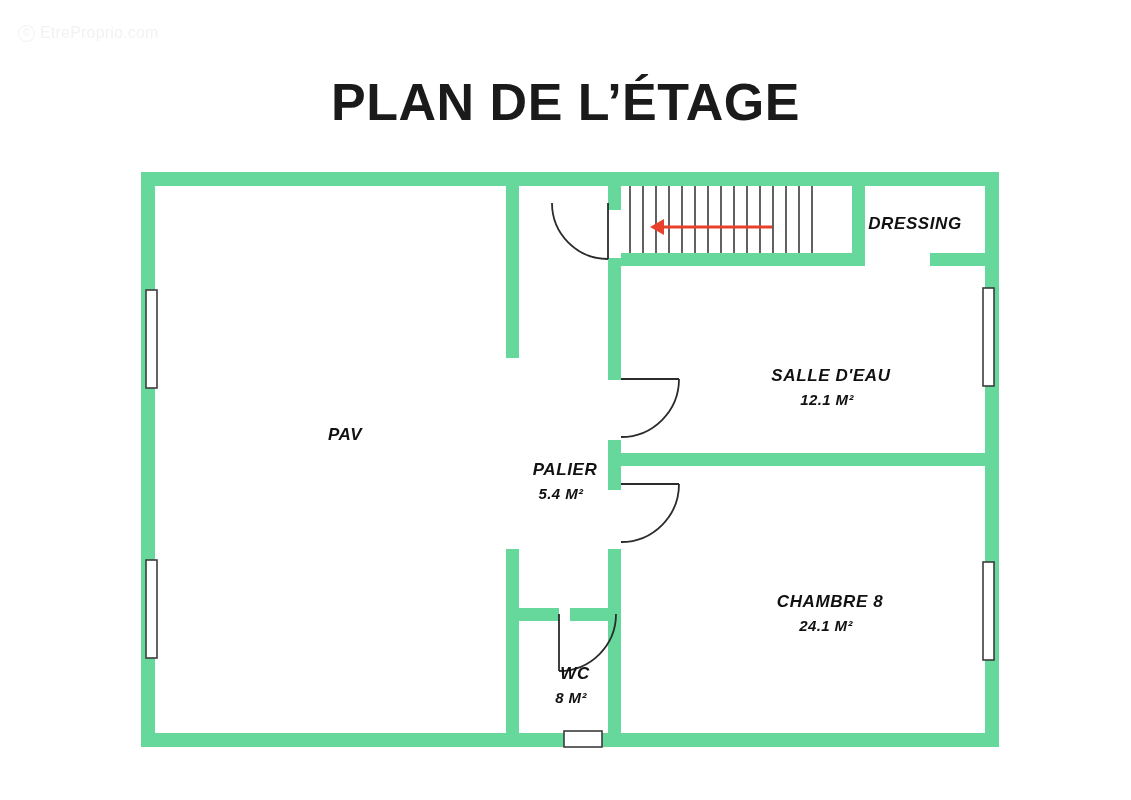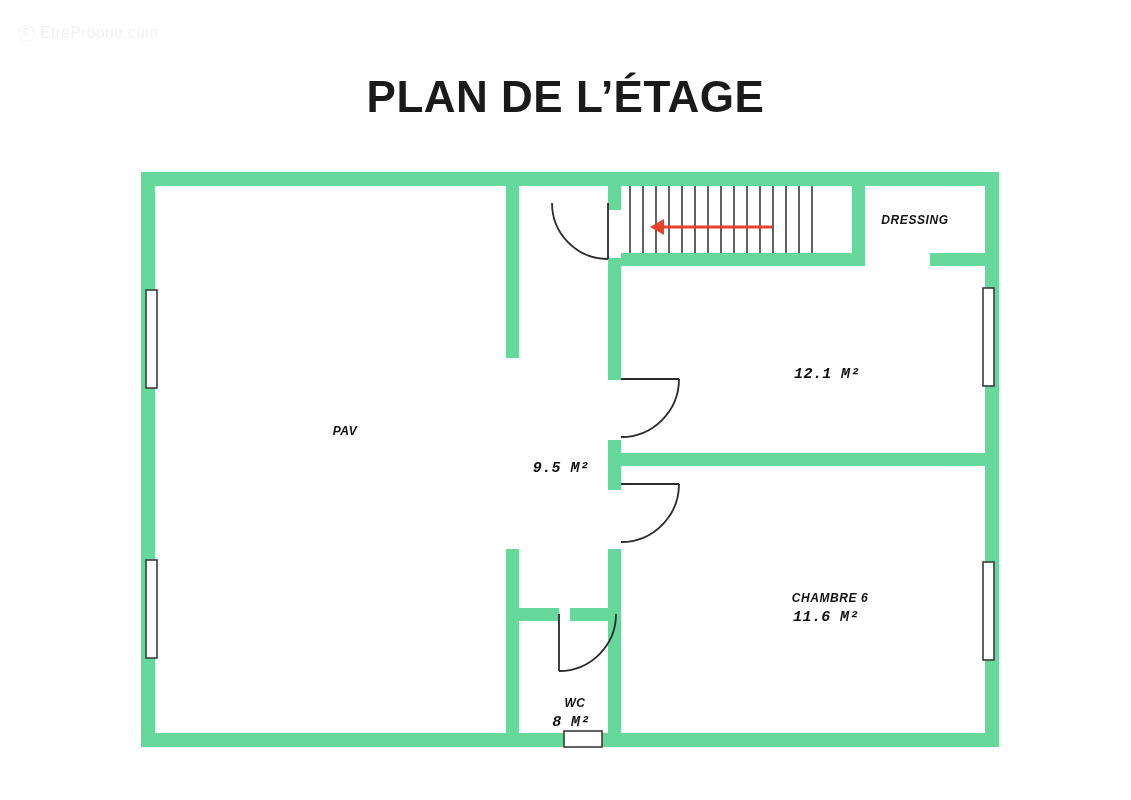--- a/index.html
+++ b/index.html
@@ -38,21 +38,21 @@
     line-height: 13px;
     text-align: center;
   }
 
   #plan-title {
     position: absolute;
     left: 0;
     top: 72px;
     width: 1131px;
     text-align: center;
-    font-size: 44px;
+    font-size: 52px;
     font-weight: 600;
     letter-spacing: 0.5px;
     color: #1a1a1a;
     font-family: "Liberation Sans", sans-serif;
   }
 
   #floorplan {
     position: absolute;
     left: 0;
     top: 0;
@@ -63,22 +63,22 @@
   .room-label {
     position: absolute;
     text-align: center;
     font-style: italic;
     font-weight: bold;
     color: #111111;
     font-family: "Liberation Sans", sans-serif;
     white-space: nowrap;
     line-height: 1.45;
   }
-  .room-label .rl-name { display: block; font-size: 12px; letter-spacing: 0.6px; padding-left: 8px; }
-  .room-label .rl-area { display: block; font-size: 15px; letter-spacing: 0.4px; font-family: Liberation Mono, monospace; }
+  .room-label .rl-name { display: block; font-size: 17px; letter-spacing: 0.6px; padding-left: 8px; }
+  .room-label .rl-area { display: block; font-size: 15px; letter-spacing: 0.4px; }
 </style>
 </head>
 <body>
 
 <div id="watermark">
   <span class="wm-mark">©</span>
   <span>EtreProprio.com</span>
 </div>
 
 <div id="plan-title">PLAN DE L’ÉTAGE</div>
@@ -148,29 +148,31 @@
       <rect x="983" y="562" width="11" height="98" fill="#ffffff" stroke="#3c3c3c" stroke-width="1.6"></rect>
       <rect x="564" y="731" width="38" height="16" fill="#ffffff" stroke="#3c3c3c" stroke-width="1.6"></rect>
     </g>
 </svg>
 
 <div id="labels-layer">
     <div class="room-label" style="left: 231px; top: 423px; width: 220px;">
       <span class="rl-name">PAV</span>
     </div>
     <div class="room-label" style="left: 451px; top: 458px; width: 220px;">
-      <span class="rl-area">9.5 M²</span>
+      <span class="rl-name">PALIER</span>
+      <span class="rl-area">5.4 M²</span>
     </div>
     <div class="room-label" style="left: 717px; top: 364px; width: 220px;">
+      <span class="rl-name">SALLE D'EAU</span>
       <span class="rl-area">12.1 M²</span>
     </div>
     <div class="room-label" style="left: 716px; top: 590px; width: 220px;">
-      <span class="rl-name">CHAMBRE 6</span>
-      <span class="rl-area">11.6 M²</span>
+      <span class="rl-name">CHAMBRE 8</span>
+      <span class="rl-area">24.1 M²</span>
     </div>
     <div class="room-label" style="left: 801px; top: 212px; width: 220px;">
       <span class="rl-name">DRESSING</span>
     </div>
-    <div class="room-label" style="left: 461px; top: 695px; width: 220px;">
+    <div class="room-label" style="left: 461px; top: 662px; width: 220px;">
       <span class="rl-name">WC</span>
       <span class="rl-area">8 M²</span>
     </div>
   </div>
 
 </body></html>

